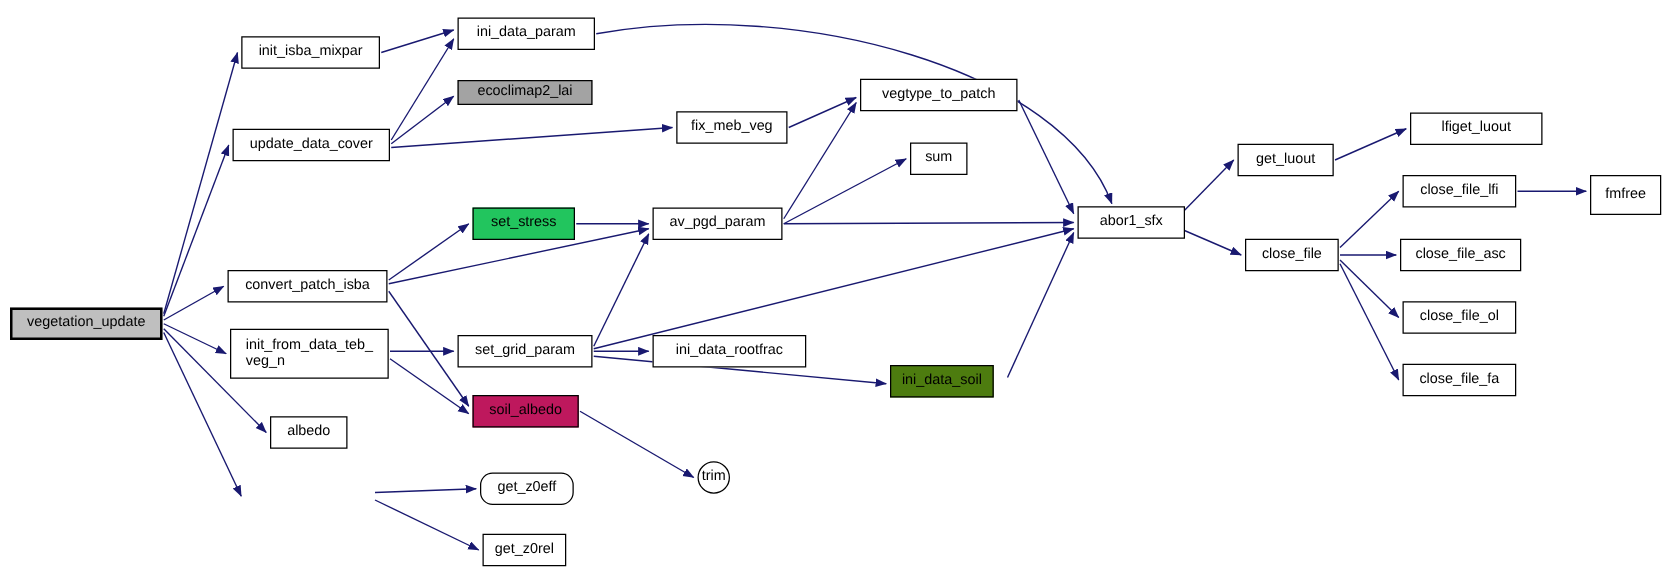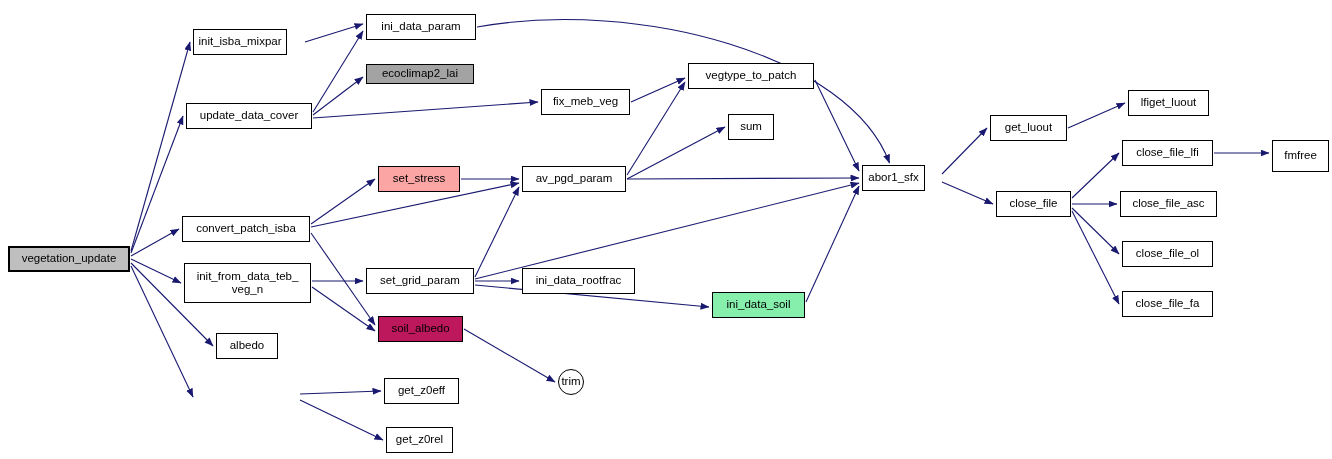--- a/index.html
+++ b/index.html
@@ -26,21 +26,21 @@
     position: absolute;
     box-sizing: border-box;
     border: 1px solid #000000;
     background: #ffffff;
     color: #000000;
     font-size: 11.5px;
     line-height: 1.15;
     display: flex;
     align-items: center;
     justify-content: center;
-    text-align: center;
+    text-align: left;
     white-space: pre-line;
     cursor: pointer;
     padding: 0 2px;
   }
   .node.root {
     border-width: 2px;
     cursor: default;
   }
 </style>
 </head>
@@ -87,42 +87,42 @@
       <path d="M942,182 L993,204" fill="none" stroke="#191970" stroke-width="1.1" marker-end="url(#arrowhead)"></path>
       <path d="M1068,128 L1125,103" fill="none" stroke="#191970" stroke-width="1.1" marker-end="url(#arrowhead)"></path>
       <path d="M1072,198 L1119,153" fill="none" stroke="#191970" stroke-width="1.1" marker-end="url(#arrowhead)"></path>
       <path d="M1072,204 L1117,204" fill="none" stroke="#191970" stroke-width="1.1" marker-end="url(#arrowhead)"></path>
       <path d="M1072,208 L1119,254" fill="none" stroke="#191970" stroke-width="1.1" marker-end="url(#arrowhead)"></path>
       <path d="M1072,211 L1119,304" fill="none" stroke="#191970" stroke-width="1.1" marker-end="url(#arrowhead)"></path>
       <path d="M1214,153 L1269,153" fill="none" stroke="#191970" stroke-width="1.1" marker-end="url(#arrowhead)"></path>
     </svg>
 
 <div class="node root" style="left: 8px; top: 246px; width: 122px; height: 26px; background: rgb(191, 191, 191); border-color: rgb(0, 0, 0);">vegetation_update</div>
-    <div class="node" style="left: 193px; top: 29px; width: 94px; height: 26px; background: rgb(255, 255, 255); border-color: rgb(0, 0, 0);">init_isba_mixpar</div>
+    <div class="node" style="left: 193px; top: 29px; width: 111px; height: 26px; background: rgb(255, 255, 255); border-color: rgb(0, 0, 0);">init_isba_mixpar</div>
     <div class="node" style="left: 366px; top: 14px; width: 110px; height: 26px; background: rgb(255, 255, 255); border-color: rgb(0, 0, 0);">ini_data_param</div>
     <div class="node" style="left: 366px; top: 64px; width: 108px; height: 20px; background: #a3a3a3; border-color: rgb(0, 0, 0);">ecoclimap2_lai</div>
     <div class="node" style="left: 186px; top: 103px; width: 126px; height: 26px; background: rgb(255, 255, 255); border-color: rgb(0, 0, 0);">update_data_cover</div>
     <div class="node" style="left: 541px; top: 89px; width: 89px; height: 26px; background: rgb(255, 255, 255); border-color: rgb(0, 0, 0);">fix_meb_veg</div>
     <div class="node" style="left: 688px; top: 63px; width: 126px; height: 26px; background: rgb(255, 255, 255); border-color: rgb(0, 0, 0);">vegtype_to_patch</div>
     <div class="node" style="left: 728px; top: 114px; width: 46px; height: 26px; background: rgb(255, 255, 255); border-color: rgb(0, 0, 0);">sum</div>
-    <div class="node" style="left: 378px; top: 166px; width: 82px; height: 26px; background: #fca5a5; border-color: rgb(0, 0, 0);">set_stress</div>
+    <div class="node" style="left: 378px; top: 166px; width: 82px; height: 26px; background: #22c55e; border-color: rgb(0, 0, 0);">set_stress</div>
     <div class="node" style="left: 522px; top: 166px; width: 104px; height: 26px; background: rgb(255, 255, 255); border-color: rgb(0, 0, 0);">av_pgd_param</div>
     <div class="node" style="left: 182px; top: 216px; width: 128px; height: 26px; background: rgb(255, 255, 255); border-color: rgb(0, 0, 0);">convert_patch_isba</div>
     <div class="node" style="left: 184px; top: 263px; width: 127px; height: 40px; background: rgb(255, 255, 255); border-color: rgb(0, 0, 0);">init_from_data_teb_
 veg_n</div>
     <div class="node" style="left: 366px; top: 268px; width: 108px; height: 26px; background: rgb(255, 255, 255); border-color: rgb(0, 0, 0);">set_grid_param</div>
-    <div class="node" style="left: 522px; top: 268px; width: 113px; height: 26px; background: rgb(255, 255, 255); border-color: rgb(0, 0, 0);">ini_data_rootfrac</div>
+    <div class="node" style="left: 522px; top: 268px; width: 123px; height: 26px; background: rgb(255, 255, 255); border-color: rgb(0, 0, 0);">ini_data_rootfrac</div>
     <div class="node" style="left: 378px; top: 316px; width: 85px; height: 26px; background: #be185d; border-color: rgb(0, 0, 0);">soil_albedo</div>
     <div class="node" style="left: 216px; top: 333px; width: 62px; height: 26px; background: rgb(255, 255, 255); border-color: rgb(0, 0, 0);">albedo</div>
-    <div class="node" style="left: 384px; top: 378px; width: 75px; height: 26px; background: rgb(255, 255, 255); border-color: rgb(0, 0, 0);">get_z0eff</div>
+    <div class="node" style="left: 384px; top: 378px; width: 75px; height: 26px; background: rgb(255, 255, 255); border-color: rgb(0, 0, 0); border-radius: 10px;">get_z0eff</div>
     <div class="node" style="left: 386px; top: 427px; width: 67px; height: 26px; background: rgb(255, 255, 255); border-color: rgb(0, 0, 0);">get_z0rel</div>
     <div class="node" style="left: 558px; top: 369px; width: 26px; height: 26px; background: rgb(255, 255, 255); border-color: rgb(0, 0, 0); border-radius: 13px;">trim</div>
-    <div class="node" style="left: 712px; top: 292px; width: 93px; height: 26px; background: #86efac; border-color: rgb(0, 0, 0);">ini_data_soil</div>
-    <div class="node" style="left: 862px; top: 165px; width: 63px; height: 26px; background: rgb(255, 255, 255); border-color: rgb(0, 0, 0);">abor1_sfx</div>
+    <div class="node" style="left: 712px; top: 292px; width: 83px; height: 26px; background: #4d7c0f; border-color: rgb(0, 0, 0);">ini_data_soil</div>
+    <div class="node" style="left: 862px; top: 165px; width: 86px; height: 26px; background: rgb(255, 255, 255); border-color: rgb(0, 0, 0);">abor1_sfx</div>
     <div class="node" style="left: 990px; top: 115px; width: 77px; height: 26px; background: rgb(255, 255, 255); border-color: rgb(0, 0, 0);">get_luout</div>
-    <div class="node" style="left: 1128px; top: 90px; width: 81px; height: 26px; background: rgb(255, 255, 255); border-color: rgb(0, 0, 0);">lfiget_luout</div>
+    <div class="node" style="left: 1128px; top: 90px; width: 106px; height: 26px; background: rgb(255, 255, 255); border-color: rgb(0, 0, 0);">lfiget_luout</div>
     <div class="node" style="left: 996px; top: 191px; width: 75px; height: 26px; background: rgb(255, 255, 255); border-color: rgb(0, 0, 0);">close_file</div>
     <div class="node" style="left: 1122px; top: 140px; width: 91px; height: 26px; background: rgb(255, 255, 255); border-color: rgb(0, 0, 0);">close_file_lfi</div>
     <div class="node" style="left: 1272px; top: 140px; width: 57px; height: 32px; background: rgb(255, 255, 255); border-color: rgb(0, 0, 0);">fmfree</div>
     <div class="node" style="left: 1120px; top: 191px; width: 97px; height: 26px; background: rgb(255, 255, 255); border-color: rgb(0, 0, 0);">close_file_asc</div>
     <div class="node" style="left: 1122px; top: 241px; width: 91px; height: 26px; background: rgb(255, 255, 255); border-color: rgb(0, 0, 0);">close_file_ol</div>
     <div class="node" style="left: 1122px; top: 291px; width: 91px; height: 26px; background: rgb(255, 255, 255); border-color: rgb(0, 0, 0);">close_file_fa</div>
   </div>
 
 </body></html>

